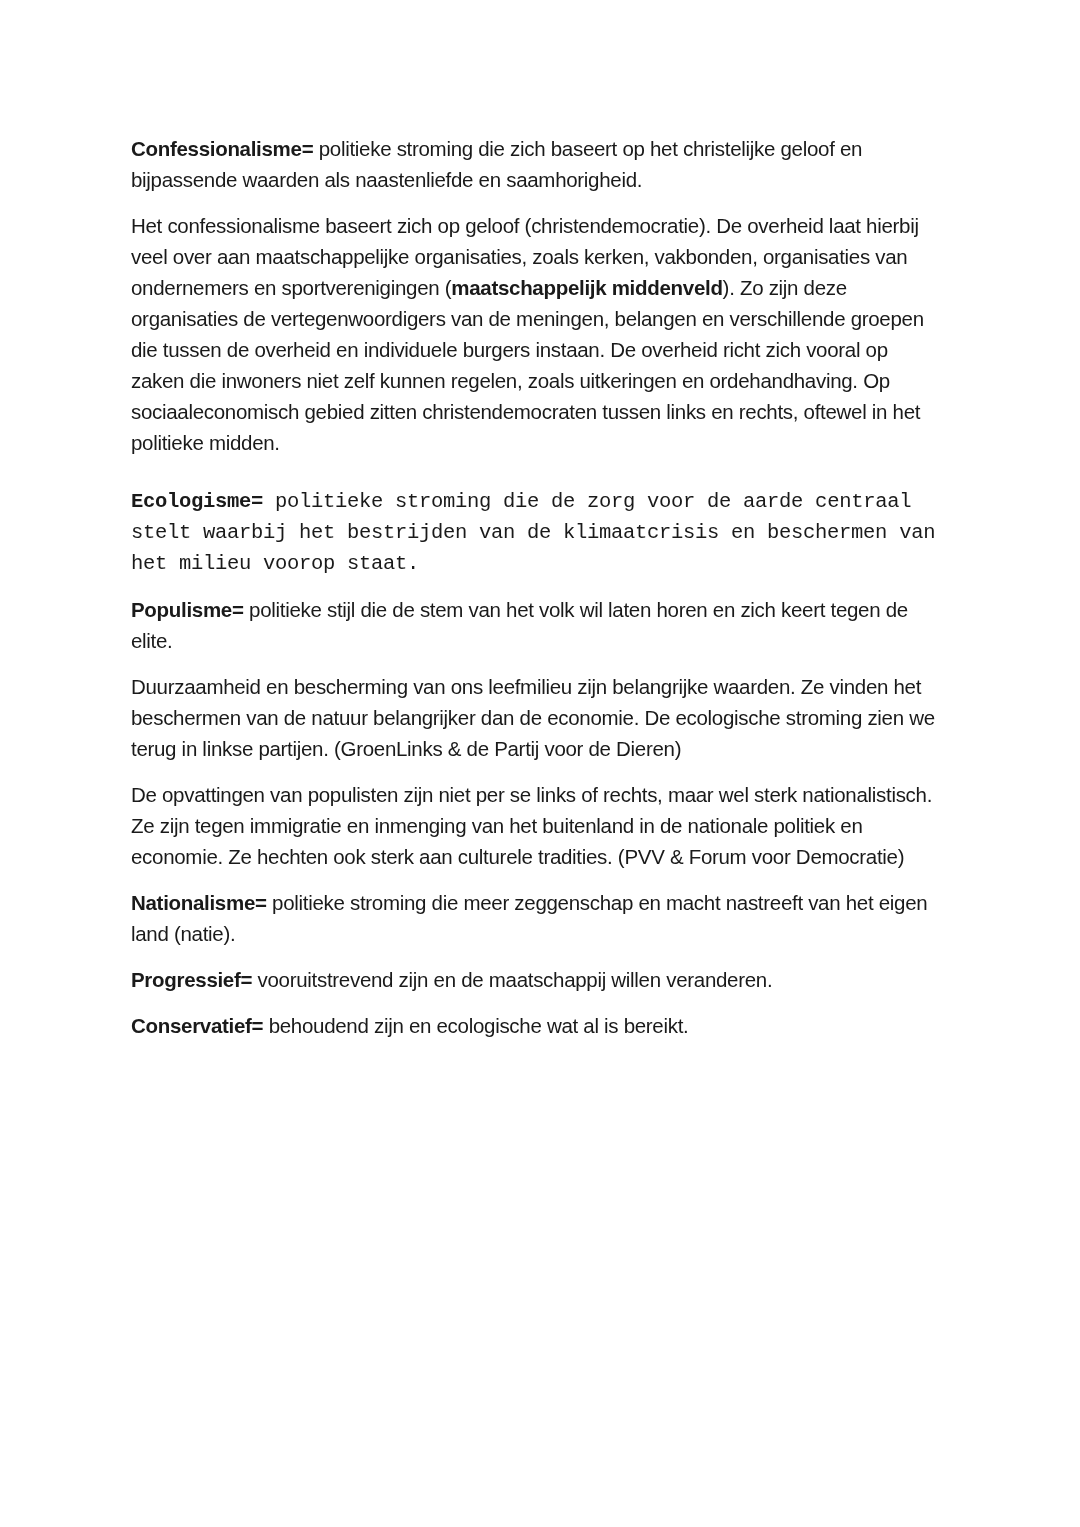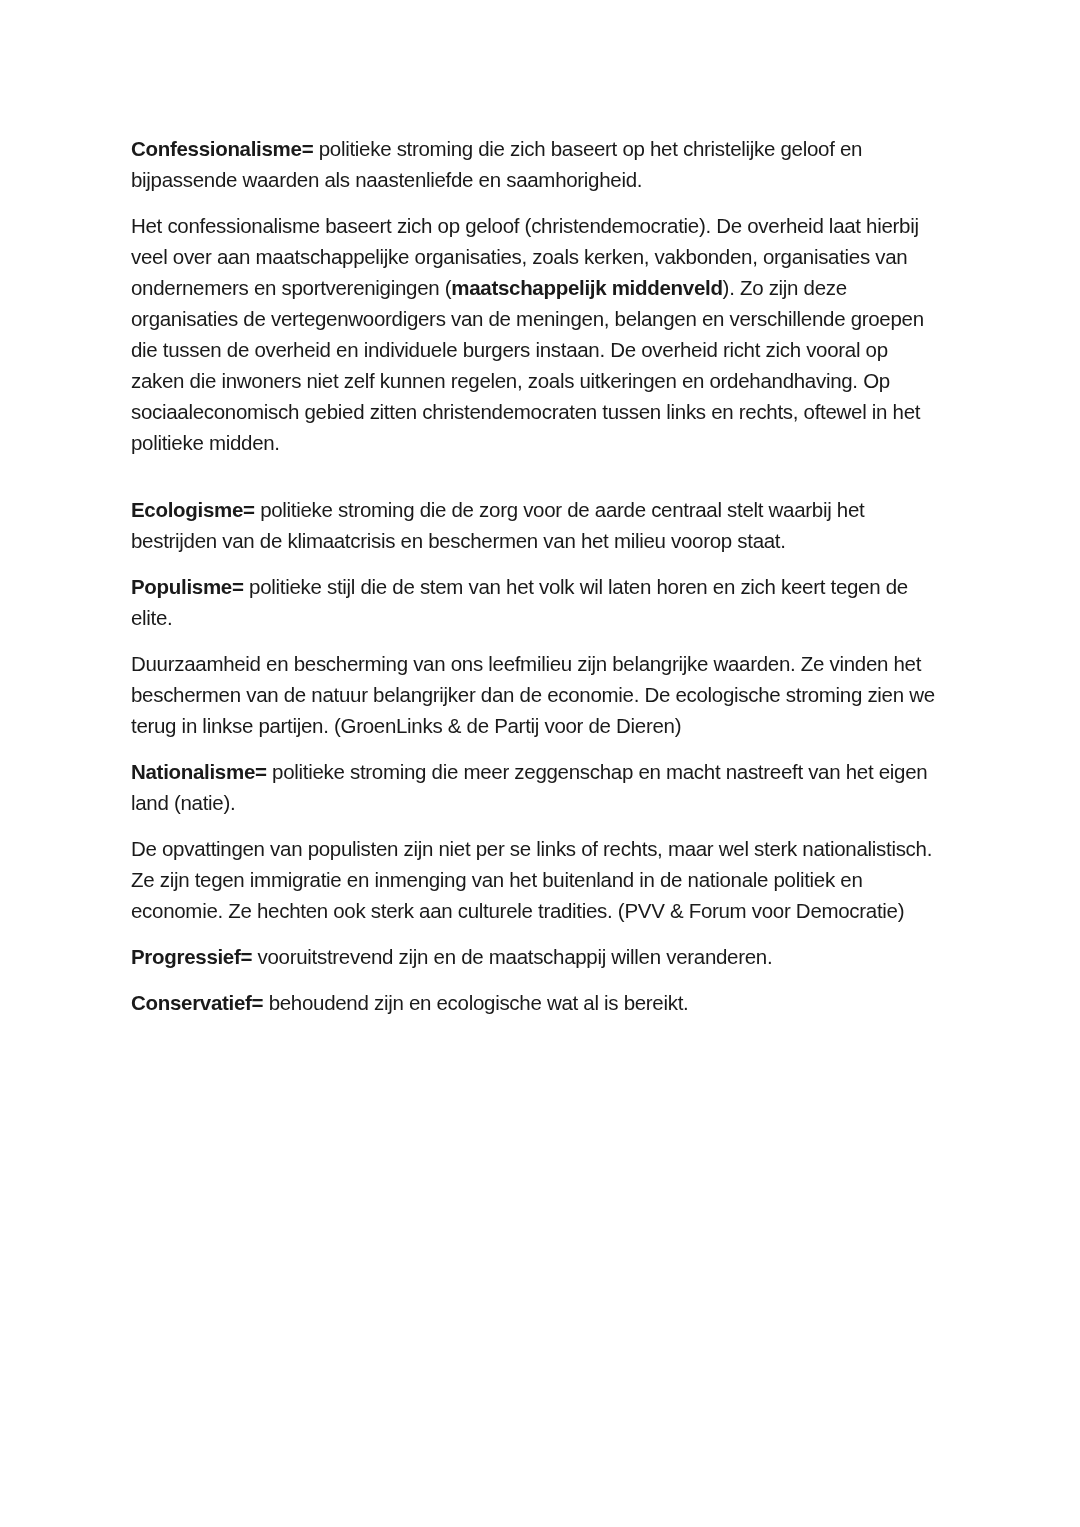--- a/index.html
+++ b/index.html
@@ -22,39 +22,40 @@
     font-size: 20.5px;
     line-height: 31px;
     letter-spacing: -0.3px;
     color: #1a1a1a;
     text-align: left;
   }
   .para .b {
     font-weight: bold;
   }
   .gap-before {
-    margin-top: 36px;
+    margin-top: 28px;
+    font-family: Liberation Mono, monospace;
   }
 </style>
 </head>
 <body>
 
 <div class="page">
 
   <p class="para"><span class="b">Confessionalisme=</span><span> politieke stroming die zich baseert op het christelijke geloof en bijpassende waarden als naastenliefde en saamhorigheid.</span></p>
 
   <p class="para"><span>Het confessionalisme baseert zich op geloof (christendemocratie). De overheid laat hierbij veel over aan maatschappelijke organisaties, zoals kerken, vakbonden, organisaties van ondernemers en sportverenigingen (</span><span class="b">maatschappelijk middenveld</span><span>). Zo zijn deze organisaties de vertegenwoordigers van de meningen, belangen en verschillende groepen die tussen de overheid en individuele burgers instaan. De overheid richt zich vooral op zaken die inwoners niet zelf kunnen regelen, zoals uitkeringen en ordehandhaving. Op sociaaleconomisch gebied zitten christendemocraten tussen links en rechts, oftewel in het politieke midden.</span></p>
 
   <p class="para gap-before"><span class="b">Ecologisme=</span><span> politieke stroming die de zorg voor de aarde centraal stelt waarbij het bestrijden van de klimaatcrisis en beschermen van het milieu voorop staat.</span></p>
 
   <p class="para"><span class="b">Populisme=</span><span> politieke stijl die de stem van het volk wil laten horen en zich keert tegen de elite.</span></p>
 
   <p class="para"><span>Duurzaamheid en bescherming van ons leefmilieu zijn belangrijke waarden. Ze vinden het beschermen van de natuur belangrijker dan de economie. De ecologische stroming zien we terug in linkse partijen. (GroenLinks &amp; de Partij voor de Dieren)</span></p>
 
+  <p class="para"><span>De opvattingen van populisten zijn niet per se links of rechts, maar wel sterk nationalistisch. Ze zijn tegen immigratie en inmenging van het buitenland in de nationale politiek en economie. Ze hechten ook sterk aan culturele tradities. (PVV &amp; Forum voor Democratie)</span></p>
+
   <p class="para"><span class="b">Nationalisme=</span><span> politieke stroming die meer zeggenschap en macht nastreeft van het eigen land (natie).</span></p>
-
-  <p class="para"><span>De opvattingen van populisten zijn niet per se links of rechts, maar wel sterk nationalistisch. Ze zijn tegen immigratie en inmenging van het buitenland in de nationale politiek en economie. Ze hechten ook sterk aan culturele tradities. (PVV &amp; Forum voor Democratie)</span></p>
 
   <p class="para"><span class="b">Progressief=</span><span> vooruitstrevend zijn en de maatschappij willen veranderen.</span></p>
 
   <p class="para"><span class="b">Conservatief=</span><span> behoudend zijn en ecologische wat al is bereikt.</span></p>
 
 </div>
 
 </body></html>

